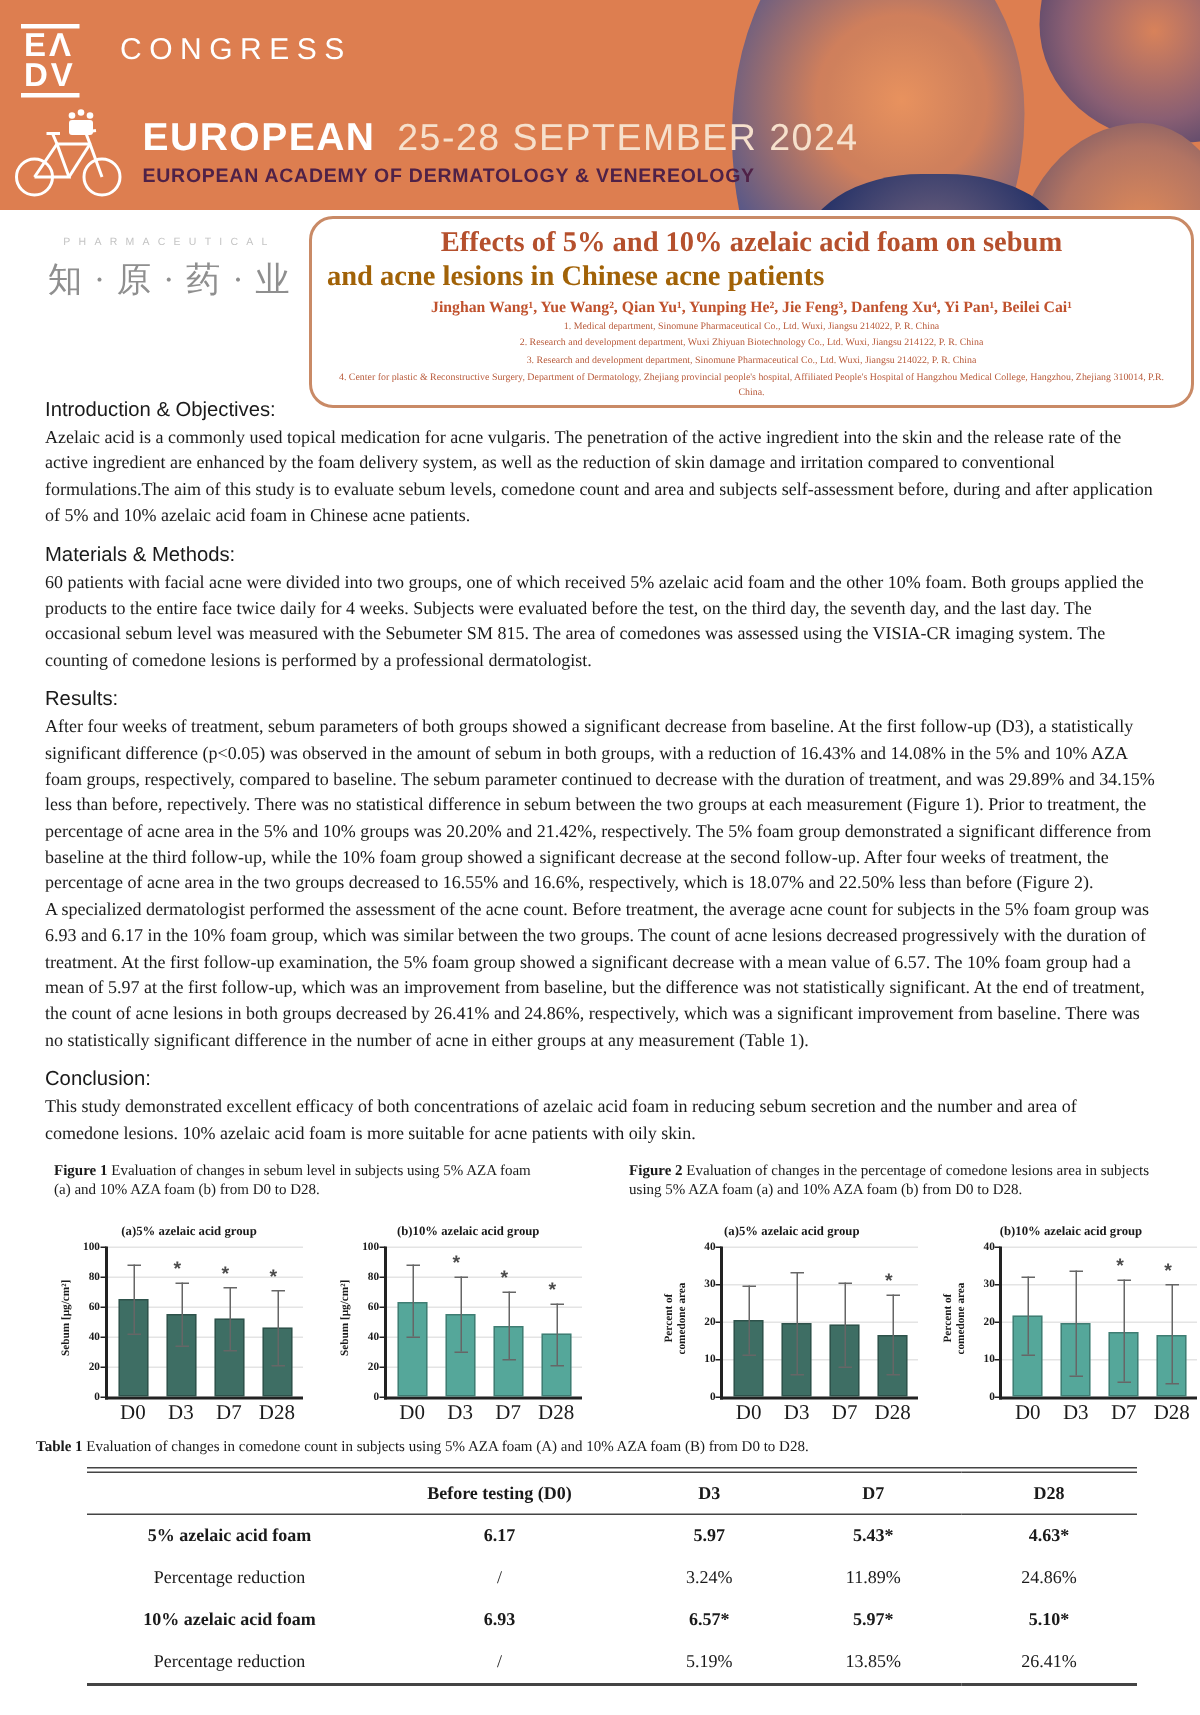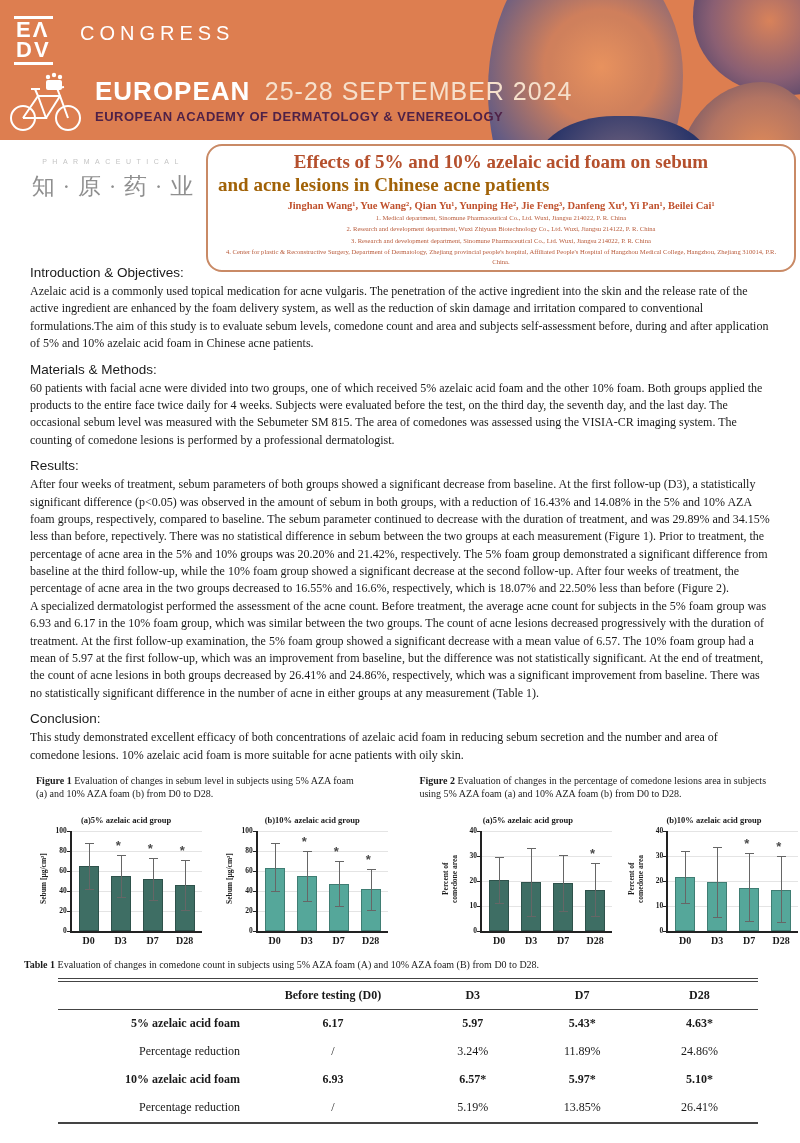--- a/index.html
+++ b/index.html
@@ -62,30 +62,30 @@
   .c-ylab{writing-mode:vertical-rl;transform:rotate(180deg);font-size:7.5px;font-weight:bold;text-align:center;
           height:100px;line-height:1.15;white-space:pre-line;margin-right:1px;}
   .c-plot{position:relative;width:130px;height:100px;border-left:2px solid #222;border-bottom:2px solid #222;margin-left:20px;margin-top:2px;}
   .c-tick{position:absolute;right:calc(100% + 5px);font-size:7.5px;font-weight:bold;width:18px;text-align:right;}
   .c-tickmark{position:absolute;left:-5px;width:4px;height:1px;background:#222;}
   .c-grid{position:absolute;left:0;width:100%;height:1px;background:#e4e4e4;}
   .c-bar{position:absolute;bottom:0;width:20px;border:1px solid rgba(0,0,0,.25);box-sizing:border-box;}
   .c-err{position:absolute;width:1px;background:#666;}
   .c-cap{position:absolute;width:9px;height:1px;background:#666;}
   .c-star{position:absolute;font-size:13px;font-weight:bold;color:#4a4a4a;font-family:"Liberation Sans",sans-serif;}
-  .c-xlab{position:absolute;top:calc(100% + 4px);width:30px;text-align:center;font-size:10px;font-weight:bold;}
+  .c-xlab{position:absolute;top:calc(100% + 4px);width:30px;text-align:center;font-size:14px;font-weight:normal;}
 
   
   .tablecap{margin:26px 0 0 24px;font-size:10px;}
   .tablecap .fb{font-weight:bold;}
   .tblwrap{margin:8px 0 0 58px;width:700px;border-top:1px solid #444;padding-top:2px;}
   table.t1tbl{border-collapse:collapse;width:100%;border-top:1px solid #444;border-bottom:2px solid #444;}
   .t1tbl th{font-size:12px;font-weight:bold;padding:6px 4px;border-bottom:1.5px solid #444;text-align:center;}
   .t1tbl td{font-size:12px;padding:6.5px 4px;text-align:center;}
-  .t1tbl td.lbl{text-align:right;padding-left:8px;}
+  .t1tbl td.lbl{text-align:center;padding-left:8px;}
   .t1tbl td.bold{font-weight:bold;}
   .t1tbl th.c0{width:178px;}
   .t1tbl th.c1{width:170px;}
 </style>
 </head>
 <body>
 
 <div class="page">
 
   <div class="header">

